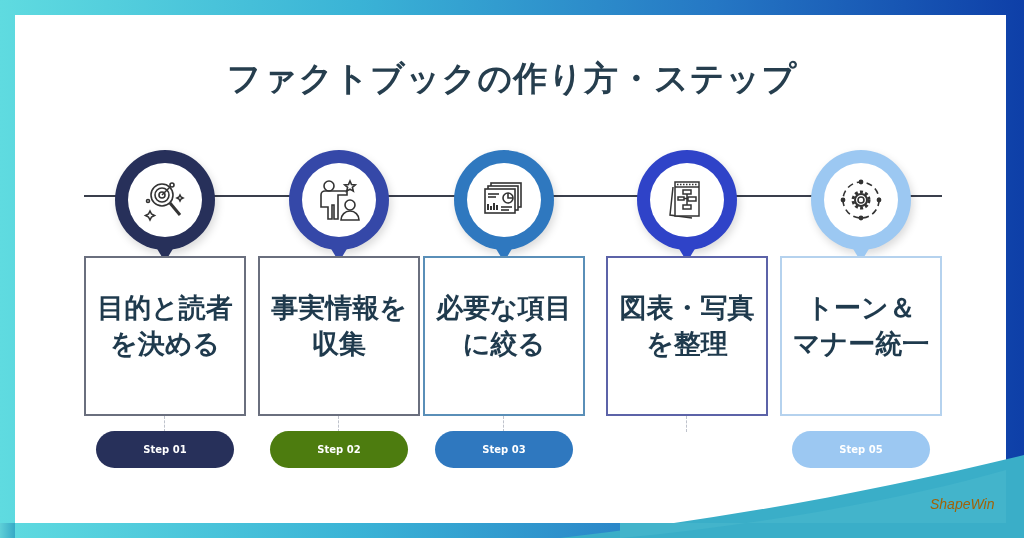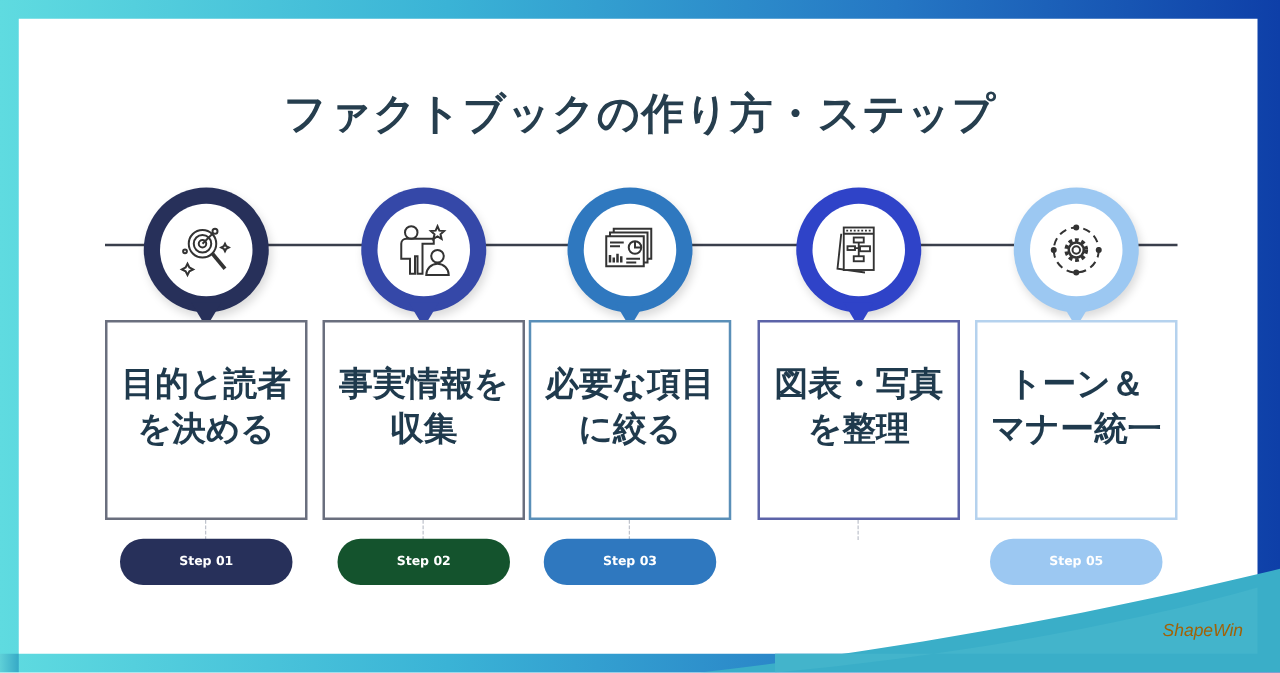--- a/index.html
+++ b/index.html
@@ -10,21 +10,21 @@
     position: relative;
   }
   .card {
     position:absolute; left:15px; top:15px; width:991px; height:508px;
     background:#ffffff; overflow:hidden;
   }
   .wave {
     position:absolute; left:0; top:0; width:1024px; height:538px; pointer-events:none;
   }
   .title {
-    position:absolute; left:0; top:68px; width:1024px; text-align:center;
+    position:absolute; left:0; top:56px; width:1024px; text-align:center;
     font-size:34px; font-weight:bold; color:#263e4e; letter-spacing:1px;
   }
   .timeline {
     position:absolute; left:84px; top:195px; width:858px; height:2px; background:#3a3f4c;
   }
   .step { position:absolute; top:150px; width:162px; height:320px; }
   .pin {
     position:absolute; left:31px; top:0; width:100px; height:100px; border-radius:50%;
     display:flex; align-items:center; justify-content:center;
     box-shadow: 2px 4px 8px rgba(0,0,0,0.15);
@@ -118,21 +118,21 @@
           <path d="M25 43 a9 9 0 0 1 18 0 z"></path>
         </svg>
       </span>
     </div>
   </div>
   <div class="pin-tail" style="border-top-color:#3548a8;"></div>
   <div class="box">
     <div><span>事実情報を</span><br><span>収集</span></div>
   </div>
   <div class="connector"></div>
-  <div class="pill" style="background:#14532d;text-align:right;">Step 02</div>
+  <div class="pill" style="background:#4d7c0f;text-align:right;">Step 02</div>
 </div>
 
 <div class="step" style="left:423px;">
   <div class="pin" style="background:#2f78bf;">
     <div class="pin-inner">
       <span class="icon">
         <svg width="46" height="46" viewBox="0 0 46 46" fill="none" stroke="#333" stroke-width="1.6">
           <rect x="10" y="6" width="30" height="24"></rect>
           <rect x="7" y="9" width="30" height="24" fill="#fff"></rect>
           <rect x="4" y="12" width="30" height="24" fill="#fff"></rect>

